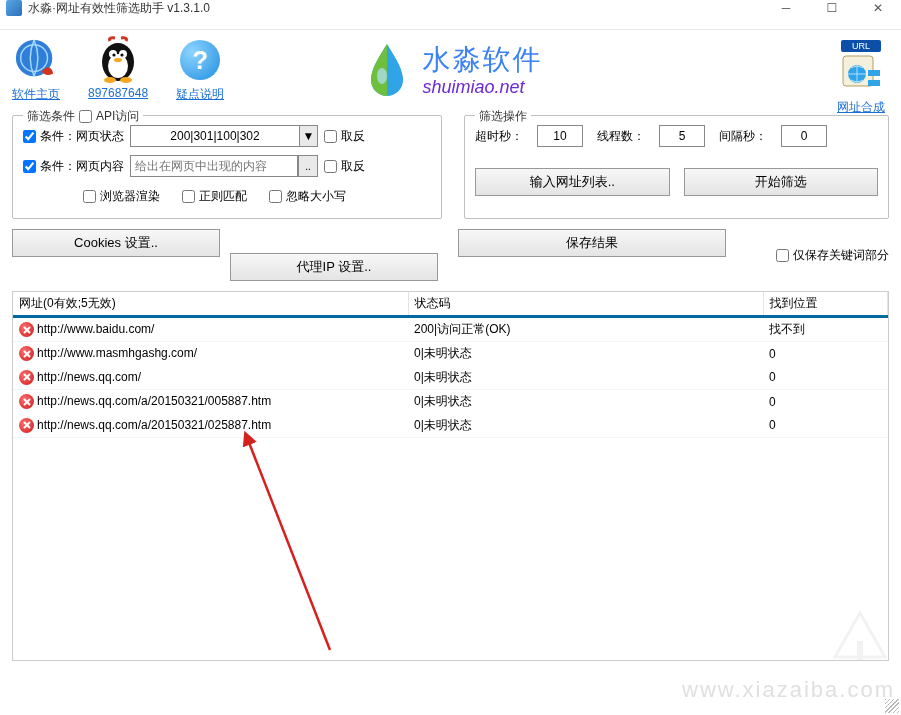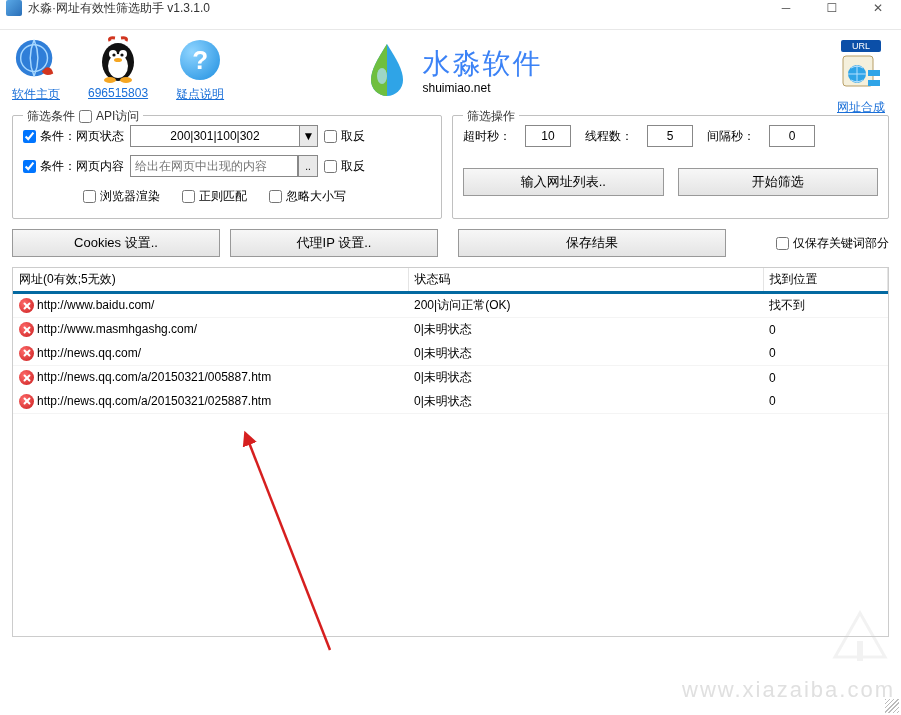--- a/index.html
+++ b/index.html
@@ -12,28 +12,28 @@
 .toolbar .tool-item { display: flex; flex-direction: column; align-items: center; margin-right: 28px; cursor: pointer; }
 .toolbar .tool-item .ico { width: 48px; height: 48px; display: flex; align-items: center; justify-content: center; }
 .toolbar .tool-item .lbl { color: #1a6fd8; font-size: 12px; margin-top: 2px; text-decoration: underline; }
 .globe-ico svg { width: 46px; height: 46px; }
 .penguin-ico svg { width: 44px; height: 48px; }
 .help-ico { width: 40px; height: 40px; border-radius: 50%; background: radial-gradient(circle at 30% 30%, #8ed4ff, #1f8fe0); display: flex; align-items: center; justify-content: center; color: #fff; font-size: 26px; font-weight: bold; }
 .brand { position: absolute; left: 50%; transform: translateX(-50%); top: 10px; display: flex; align-items: center; }
 .brand .drop svg { width: 56px; height: 56px; }
 .brand .txt { margin-left: 8px; }
 .brand .cn { color: #3b82f6; font-size: 28px; font-weight: 500; letter-spacing: 2px; }
-.brand .en { color: #000000; font-size: 12px; margin-top: -2px; }
+.brand .en { color: #6d28d9; font-size: 18px; margin-top: -2px; font-style: italic; }
 .url-compose { position: absolute; right: 16px; top: 10px; display: flex; flex-direction: column; align-items: center; cursor: pointer; }
 .url-compose .badge { width: 40px; height: 12px; background: #0b4fa8; color: #fff; font-size: 9px; text-align: center; border-radius: 2px; line-height: 12px; }
 .url-compose .ico svg { width: 42px; height: 42px; }
 .url-compose .lbl { color: #1a6fd8; font-size: 12px; text-decoration: underline; margin-top: 2px; }
 
 .content { padding: 4px 12px 12px; }
-.top-row { display: flex; gap: 10px; }
+.top-row { display: flex; gap: 22px; }
 .fieldset { border: 1px solid #c0c0c0; border-radius: 2px; padding: 8px 10px 10px; position: relative; }
 .fieldset .legend { position: absolute; top: -8px; left: 10px; background: #fff; padding: 0 4px; color: #333; display: flex; align-items: center; gap: 4px; }
 .fs-left { flex: 0 0 430px; }
 .fs-right { flex: 1; }
 .row { display: flex; align-items: center; margin-bottom: 6px; gap: 6px; min-height: 24px; }
 .row:last-child { margin-bottom: 0; }
 input[type="checkbox"] { width: 13px; height: 13px; }
 .chk-lbl { display: flex; align-items: center; gap: 4px; }
 select, .sel { height: 22px; border: 1px solid #888; background: #fff; padding: 0 4px; font-size: 12px; }
 .sel { display: inline-flex; align-items: center; justify-content: center; }
@@ -93,21 +93,21 @@
           <circle cx="17" cy="18" r="4" fill="#fff"></circle>
           <circle cx="27" cy="18" r="4" fill="#fff"></circle>
           <circle cx="18" cy="19" r="1.6" fill="#111"></circle>
           <circle cx="26" cy="19" r="1.6" fill="#111"></circle>
           <ellipse cx="22" cy="24" rx="4" ry="2" fill="#f5a623"></ellipse>
           <path d="M14 5 q-2 -4 5 -3 M30 5 q2 -4 -5 -3" stroke="#d1351f" stroke-width="3" fill="none"></path>
           <ellipse cx="14" cy="44" rx="6" ry="3" fill="#f5a623"></ellipse>
           <ellipse cx="30" cy="44" rx="6" ry="3" fill="#f5a623"></ellipse>
         </svg>
     </div>
-    <span class="lbl">696515803</span>
+    <span class="lbl">897687648</span>
   </div>
   <div class="tool-item">
     <div class="ico">
         <div class="help-ico">?</div>
       </div>
     <span class="lbl">疑点说明</span>
   </div>
 
   <div class="brand">
     <div class="drop">
@@ -214,21 +214,21 @@
             <span>开始筛选</span>
           </div>
       </div>
     </div>
   </div>
 
   <div class="mid-row">
     <div class="big-btn" style="width:208px;">
         <span>Cookies 设置..</span>
       </div>
-    <div class="big-btn" style="width:208px;">
+    <div class="big-btn" style="width:208px;margin-top:24px;">
         <span>代理IP 设置..</span>
       </div>
     <div class="big-btn" style="width:268px; margin-left:10px;">
         <span>保存结果</span>
       </div>
     <label class="chk-lbl" style="margin-left:auto;">
         <input type="checkbox" style="">
         <span>仅保存关键词部分</span>
       </label>
   </div>

